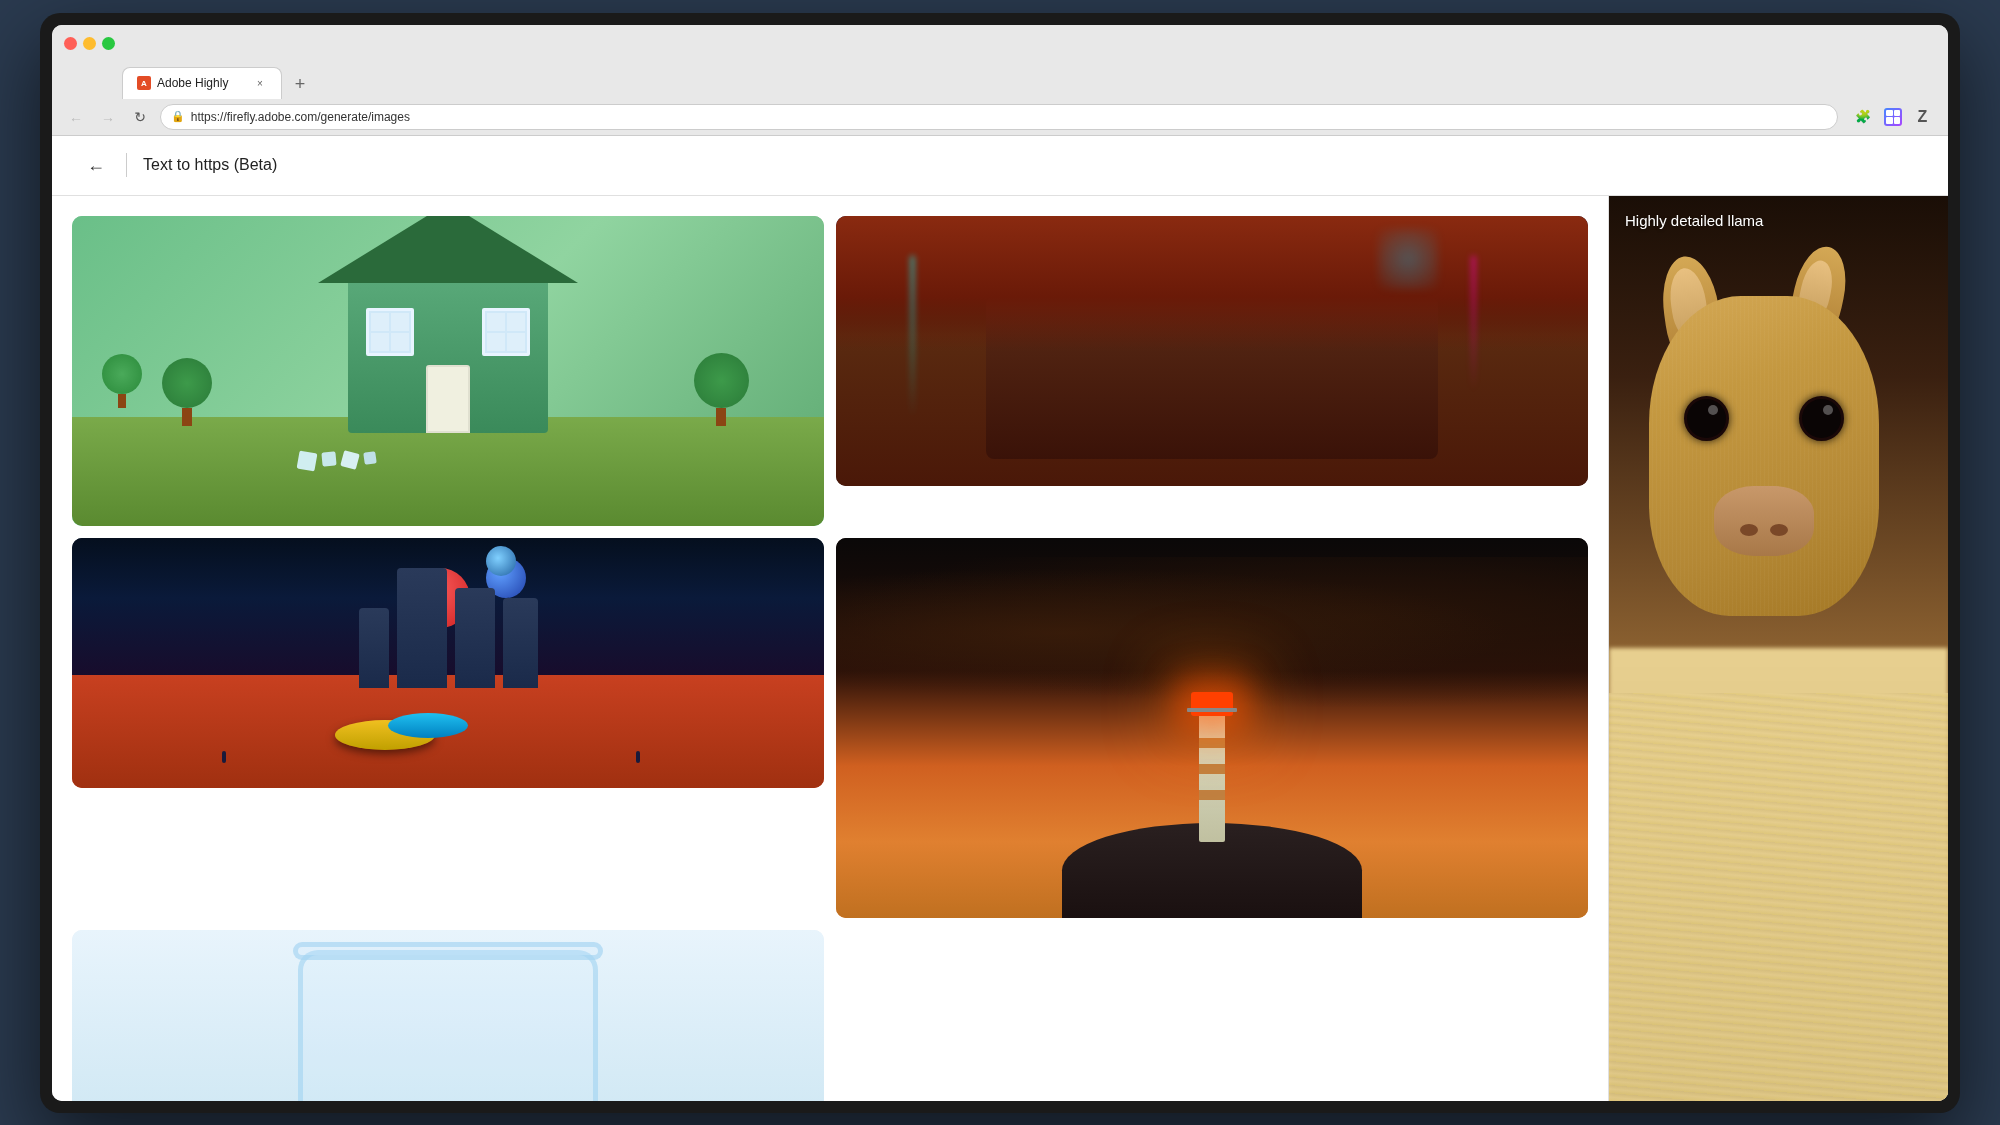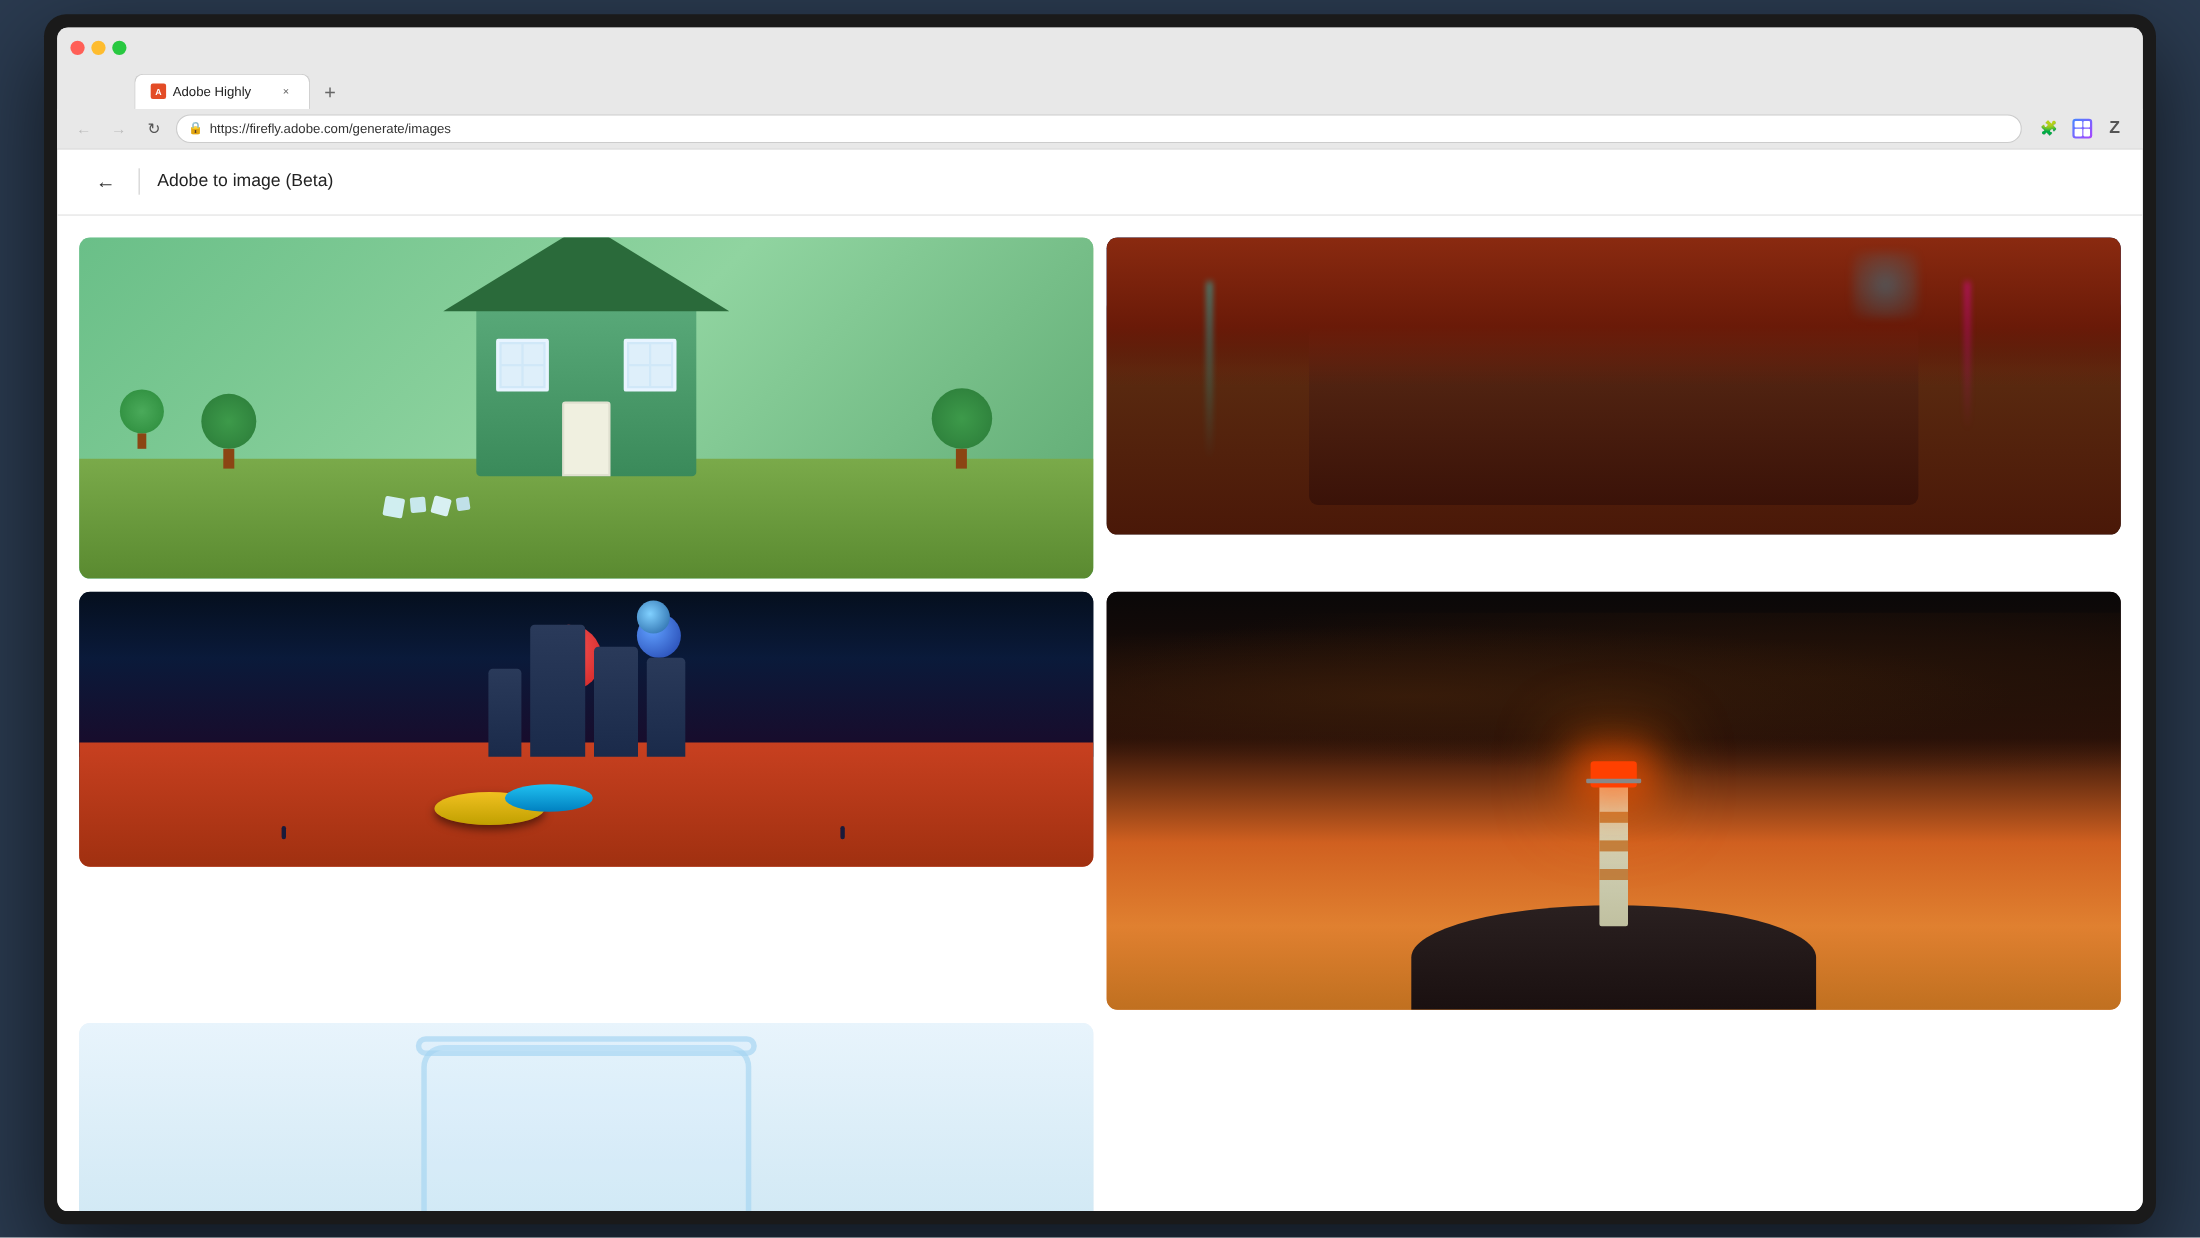--- a/index.html
+++ b/index.html
@@ -465,21 +465,21 @@
         </div>
       </div>
     </div>
 
     <div class="page-content">
       <div class="page-header">
         <div class="back-btn">
           <span>←</span>
         </div>
         <div class="page-title-divider"></div>
-        <span class="page-title">Adobe to image (Beta)</span>
+        <span class="page-title">Text to https (Beta)</span>
       </div>
 
       <div class="gallery-container">
 
         <div class="main-gallery">
 
           <div class="image-card img-house">
             <div class="house-scene">
 
               <div style="position:absolute;bottom:0;left:0;right:0;height:35%;background:linear-gradient(180deg,#7aaa4a,#5a8a30);border-radius:0 0 10px 10px;"></div>
@@ -587,18 +587,54 @@
               
               
               
             </div>
 
             <div style="position:absolute;bottom:350px;left:50%;transform:translateX(-50%);width:310px;height:18px;border:5px solid rgba(160,210,240,0.6);border-radius:10px;background:rgba(200,230,255,0.2);"></div>
           </div>
 
         </div>
 
+        <div class="side-panel">
+          <div class="llama-image">
+            <span class="llama-label">Highly detailed llama</span>
+
+            <div style="position:absolute;inset:0;background:linear-gradient(180deg,#1a0e06 0%,#3a2010 20%,#8a6030 50%,#c8a060 75%,#e8c880 100%);">
+
+              <div style="position:absolute;top:60px;left:55px;width:55px;height:110px;background:linear-gradient(180deg,#d4a855,#b08035);border-radius:50% 50% 40% 40%;transform:rotate(-8deg);"></div>
+              <div style="position:absolute;top:50px;left:185px;width:50px;height:95px;background:linear-gradient(180deg,#d4a855,#b08035);border-radius:50% 50% 40% 40%;transform:rotate(12deg);"></div>
+
+              <div style="position:absolute;top:72px;left:62px;width:35px;height:70px;background:linear-gradient(180deg,#e8c080,#c8a060);border-radius:50% 50% 40% 40%;transform:rotate(-8deg);"></div>
+              <div style="position:absolute;top:64px;left:192px;width:30px;height:60px;background:linear-gradient(180deg,#e8c080,#c8a060);border-radius:50% 50% 40% 40%;transform:rotate(12deg);"></div>
+
+              <div style="position:absolute;top:100px;left:40px;width:230px;height:320px;background:linear-gradient(160deg,#d4a855 0%,#c49840 30%,#b48835 70%,#a47825 100%);border-radius:40% 40% 35% 35%;overflow:hidden;">
+
+                <div style="position:absolute;inset:0;background:repeating-linear-gradient(90deg,transparent,transparent 3px,rgba(255,255,255,0.03) 3px,rgba(255,255,255,0.03) 4px);"></div>
+
+                <div style="position:absolute;top:100px;left:35px;width:45px;height:45px;background:#0a0505;border-radius:50%;border:3px solid #1a0808;box-shadow:0 0 8px rgba(0,0,0,0.8);">
+
+                  <div style="position:absolute;top:6px;right:8px;width:10px;height:10px;background:rgba(255,255,255,0.3);border-radius:50%;"></div>
+                </div>
+
+                <div style="position:absolute;top:100px;right:35px;width:45px;height:45px;background:#0a0505;border-radius:50%;border:3px solid #1a0808;box-shadow:0 0 8px rgba(0,0,0,0.8);">
+                  <div style="position:absolute;top:6px;right:8px;width:10px;height:10px;background:rgba(255,255,255,0.3);border-radius:50%;"></div>
+                </div>
+
+                <div style="position:absolute;bottom:60px;left:50%;transform:translateX(-50%);width:100px;height:70px;background:linear-gradient(180deg,#c8986a,#a87848);border-radius:40%;"></div>
+
+                <div style="position:absolute;bottom:80px;left:50%;transform:translateX(-50%) translateX(-15px);width:18px;height:12px;background:#7a4828;border-radius:50%;"></div>
+                <div style="position:absolute;bottom:80px;left:50%;transform:translateX(-50%) translateX(15px);width:18px;height:12px;background:#7a4828;border-radius:50%;"></div>
+              </div>
+
+              <div style="position:absolute;bottom:0;left:0;right:0;height:50%;background:linear-gradient(180deg,#e8d090 0%,#d8c080 50%,#c8b070 100%);filter:blur(2px);"></div>
+              <div style="position:absolute;bottom:0;left:0;right:0;height:45%;background:repeating-linear-gradient(5deg,#e0c878,#e8d090 4px,#d8c080 8px);opacity:0.7;"></div>
+            </div>
+          </div>
+        </div>
 
       </div>
     </div>
 
   </div>
 </div>
 
 </body></html>

